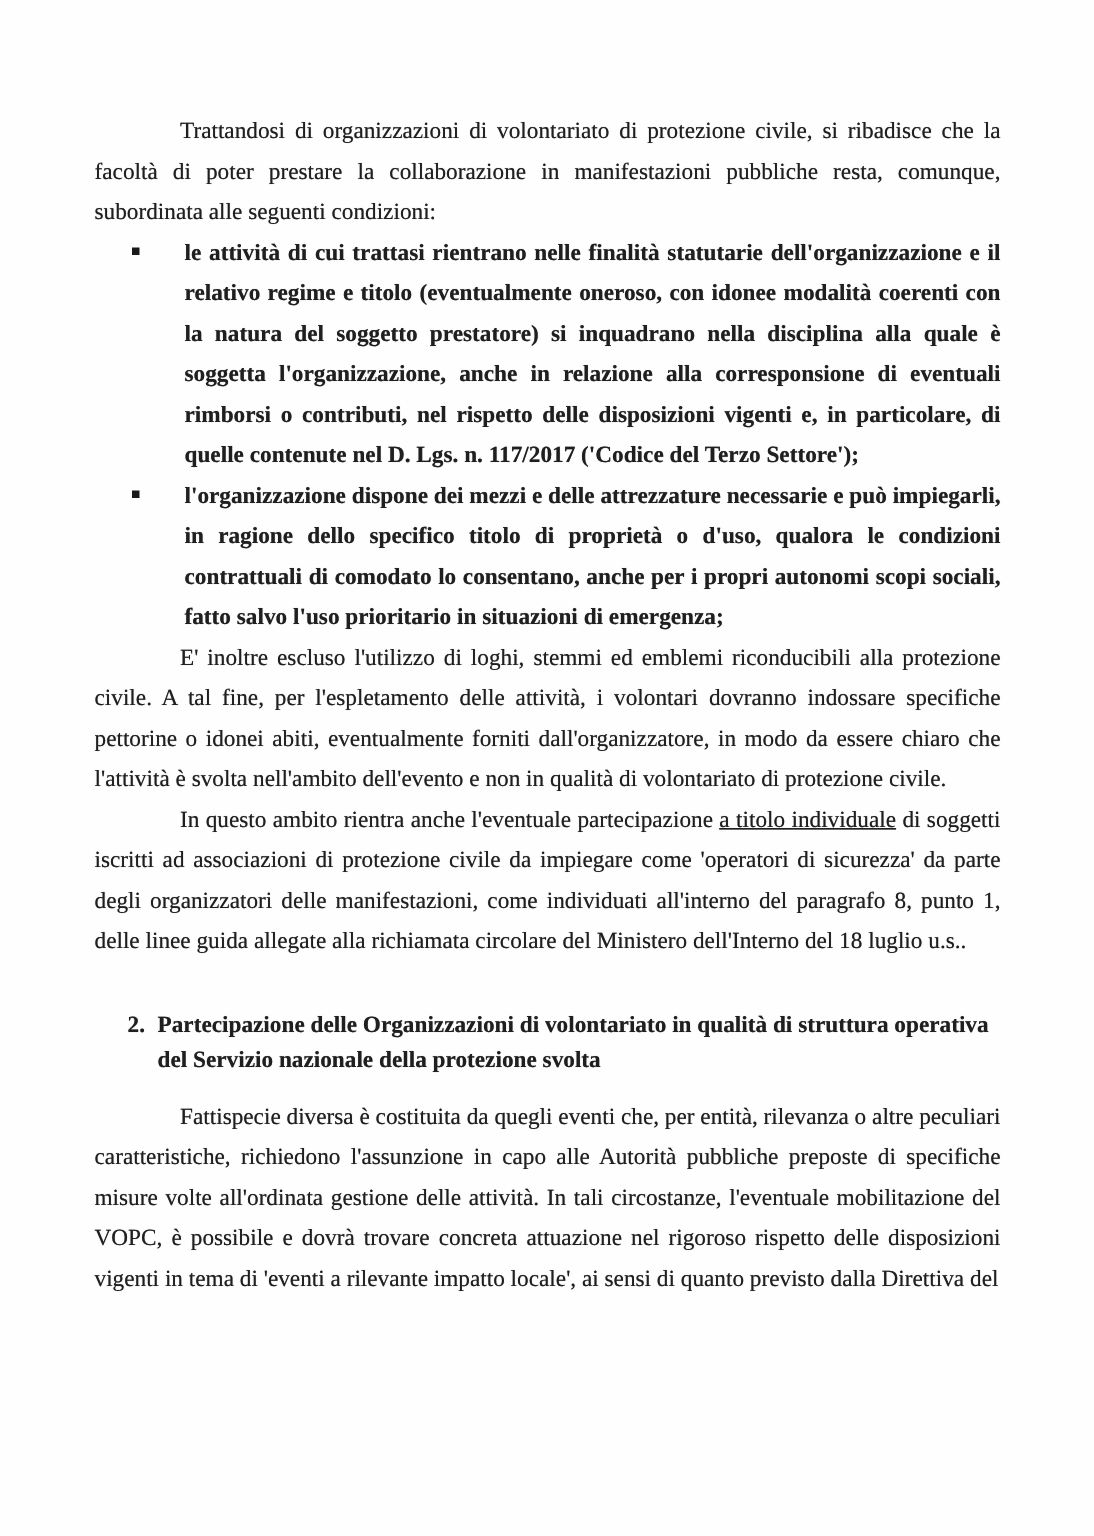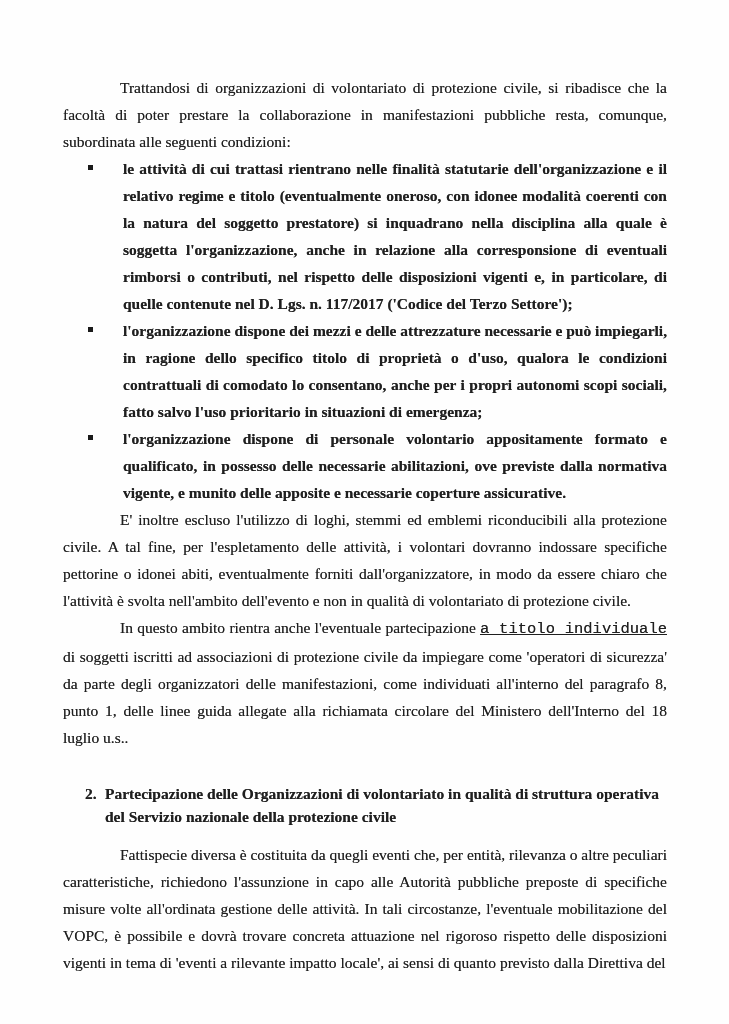--- a/index.html
+++ b/index.html
@@ -55,30 +55,29 @@
     line-height: 23px;
     margin-top: 31px;
     margin-bottom: 13px;
     text-align: left;
   }
   .heading .num {
     display: inline-block;
     width: 20px;
     text-indent: 0;
   }
-  .seg-underline { text-decoration: underline; font-family: Liberation Mono, monospace; }
+  .seg-underline { text-decoration: underline; }
   .seg-italic { }
 </style>
 </head>
 <body>
 
 <div class="page">
   <div class="content" id="content">
       <p class="block paragraph"><span>Trattandosi di organizzazioni di volontariato di protezione civile, si ribadisce che la facoltà di poter prestare la collaborazione in manifestazioni pubbliche resta, comunque, subordinata alle seguenti condizioni:</span></p>
       <p class="block bullet"><span>le attività di cui trattasi rientrano nelle finalità statutarie dell'organizzazione e il relativo regime  e titolo (eventualmente oneroso, con idonee modalità coerenti con la natura del soggetto prestatore) si inquadrano nella disciplina alla quale è soggetta l'organizzazione, anche in relazione alla corresponsione di eventuali rimborsi o contributi, nel rispetto delle disposizioni vigenti e, in particolare, di quelle contenute nel D. Lgs. n. 117/2017 ('Codice del Terzo Settore');</span></p>
       <p class="block bullet"><span>l'organizzazione dispone dei mezzi e delle attrezzature necessarie e può impiegarli, in ragione dello specifico titolo di proprietà o d'uso, qualora le condizioni contrattuali di comodato lo consentano, anche per i propri autonomi scopi sociali, fatto salvo l'uso prioritario in situazioni di emergenza;</span></p>
-      <p class="block bullet"><span>l'organizzazione dispone di personale volontario appositamente formato e qualificato, in possesso delle necessarie abilitazioni, ove previste dalla normativa vigente, e munito delle apposite e necessarie coperture assicurative.</span></p>
       <p class="block paragraph"><span>E' inoltre escluso l'utilizzo di loghi, stemmi ed emblemi riconducibili alla protezione civile. A tal fine, per l'espletamento delle attività, i volontari dovranno indossare specifiche pettorine o idonei abiti, eventualmente forniti dall'organizzatore, in modo da essere chiaro che l'attività è svolta nell'ambito dell'evento e non in qualità di volontariato di protezione civile.</span></p>
       <p class="block paragraph"><span>In questo ambito rientra anche l'eventuale partecipazione </span><span class="seg-underline">a titolo individuale</span><span> di soggetti iscritti ad associazioni di protezione civile da impiegare come 'operatori di sicurezza' da parte degli organizzatori delle manifestazioni, come individuati all'interno del paragrafo 8, punto 1, delle linee guida allegate alla richiamata circolare del Ministero dell'Interno del 18 luglio u.s..</span></p>
-      <p class="block heading"><span class="num">2.</span><span>Partecipazione delle Organizzazioni di volontariato in qualità di struttura operativa del Servizio nazionale della protezione civile</span></p>
+      <p class="block heading"><span class="num">2.</span><span>Partecipazione delle Organizzazioni di volontariato in qualità di struttura operativa del Servizio nazionale della protezione svolta</span></p>
       <p class="block paragraph"><span>Fattispecie diversa è costituita da quegli eventi che, per entità, rilevanza o altre peculiari caratteristiche, richiedono l'assunzione in capo alle Autorità pubbliche preposte di specifiche misure volte all'ordinata gestione delle attività. In tali circostanze, l'eventuale mobilitazione del VOPC, è possibile e dovrà trovare concreta attuazione nel rigoroso rispetto delle disposizioni vigenti in tema di </span><span class="seg-italic">'eventi a rilevante impatto locale'</span><span>, ai sensi di quanto previsto dalla Direttiva del</span></p>
     </div>
 </div>
 
 </body></html>

